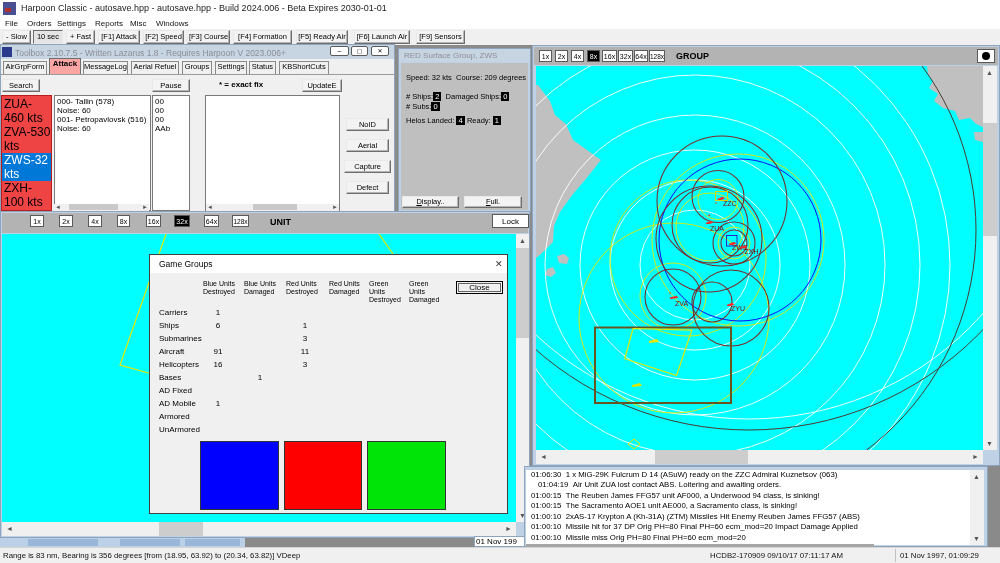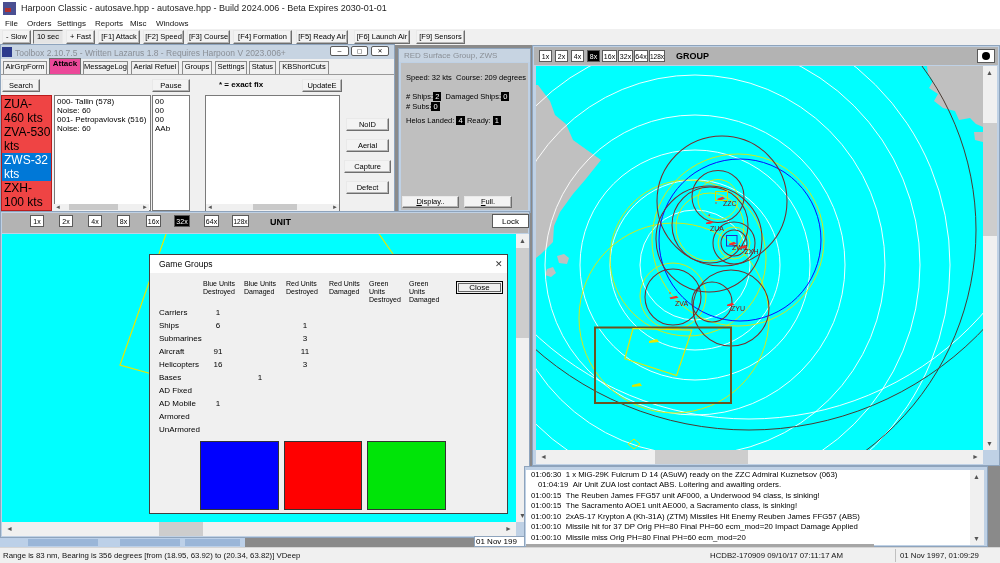--- a/index.html
+++ b/index.html
@@ -45,21 +45,21 @@
 <div class="abs" style="left:2px;top:47px;width:10px;height:10px;background:#2b3a8c;"></div>
 <div class="abs" style="left:15px;top:48px;font-size:8.5px;color:#8a8f96;">Toolbox 2.10.7.5 - Written Lazarus 1.8 - Requires Harpoon V 2023.006+</div>
 <div class="abs btnflat" style="left:330px;top:46px;width:19px;height:10px;border-radius:2px;font-size:7px;line-height:8px;">–</div>
 <div class="abs btnflat" style="left:351px;top:46px;width:17px;height:10px;border-radius:2px;font-size:6px;line-height:9px;">▢</div>
 <div class="abs btnflat" style="left:371px;top:46px;width:18px;height:10px;border-radius:2px;font-size:6px;line-height:9px;">✕</div>
 
 <div class="abs" style="left:1px;top:59px;width:393px;height:153px;background:#f0f0f0;"></div>
 
 <div class="abs" style="left:1px;top:61px;width:393px;height:13px;font-size:7.5px;color:#000;white-space:nowrap;">
 <span class="abs" style="left:2px;top:0px;width:44px;border:1px solid #8a8a8a;border-bottom:none;height:13px;text-align:center;overflow:hidden;">AirGrpForm</span>
-<span class="abs" style="left:48px;top:-3px;width:32px;border:1px solid #6e6e6e;border-bottom:none;height:16px;text-align:center;background:#ec4899;font-weight:bold;font-size:8px;overflow:hidden;">Attack</span>
+<span class="abs" style="left:48px;top:-3px;width:32px;border:1px solid #6e6e6e;border-bottom:none;height:16px;text-align:center;background:#fca5a5;font-weight:bold;font-size:8px;overflow:hidden;">Attack</span>
 <span class="abs" style="left:82px;top:0px;width:45px;border:1px solid #8a8a8a;border-bottom:none;height:13px;text-align:center;overflow:hidden;">MessageLog</span>
 <span class="abs" style="left:130px;top:0px;width:48px;border:1px solid #8a8a8a;border-bottom:none;height:13px;text-align:center;overflow:hidden;">Aerial Refuel</span>
 <span class="abs" style="left:181px;top:0px;width:30px;border:1px solid #8a8a8a;border-bottom:none;height:13px;text-align:center;overflow:hidden;">Groups</span>
 <span class="abs" style="left:214px;top:0px;width:32px;border:1px solid #8a8a8a;border-bottom:none;height:13px;text-align:center;overflow:hidden;">Settings</span>
 <span class="abs" style="left:248px;top:0px;width:27px;border:1px solid #8a8a8a;border-bottom:none;height:13px;text-align:center;overflow:hidden;">Status</span>
 <span class="abs" style="left:278px;top:0px;width:50px;border:1px solid #8a8a8a;border-bottom:none;height:13px;text-align:center;overflow:hidden;">KBShortCuts</span>
 </div>
 <div class="abs" style="left:1px;top:74px;width:393px;height:1px;background:#9a9a9a;"></div>
 <div class="abs btn3d" style="left:2px;top:79px;width:38px;height:13px;line-height:11px;">Search</div>
 <div class="abs btn3d" style="left:152px;top:79px;width:38px;height:13px;line-height:11px;">Pause</div>
@@ -105,21 +105,21 @@
 <div class="abs winframe" style="left:398px;top:48px;width:133px;height:165px;"></div>
 <div class="abs" style="left:399px;top:49px;width:131px;height:13px;background:#c7d4e2;"></div>
 <div class="abs" style="left:404px;top:51px;font-size:8px;color:#8a8f96;">RED Surface Group, ZWS</div>
 <div class="abs" style="left:401px;top:63px;width:127px;height:147px;background:#bfbfbf;font-size:7.5px;color:#000;white-space:nowrap;">
 <div class="abs" style="left:5px;top:10px;">Speed: 32 kts&nbsp;&nbsp;Course: 209 degrees</div>
 <div class="abs" style="left:5px;top:29px;"># Ships:<span style="background:#000;color:#fff;">&nbsp;2&nbsp;</span>&nbsp;&nbsp;Damaged Ships:<span style="background:#000;color:#fff;">&nbsp;0&nbsp;</span></div>
 <div class="abs" style="left:5px;top:39px;"># Subs:<span style="background:#000;color:#fff;">&nbsp;0&nbsp;</span></div>
 <div class="abs" style="left:5px;top:53px;">Helos Landed:&nbsp;<span style="background:#000;color:#fff;">&nbsp;4&nbsp;</span> Ready: <span style="background:#000;color:#fff;">&nbsp;1&nbsp;</span></div>
 </div>
 <div class="abs btn3d" style="left:402px;top:196px;width:57px;height:12px;line-height:10px;"><u>D</u>isplay..</div>
-<div class="abs btn3d" style="left:464px;top:196px;width:48px;height:12px;line-height:10px;"><u>F</u>ull.</div>
+<div class="abs btn3d" style="left:464px;top:196px;width:58px;height:12px;line-height:10px;"><u>F</u>ull.</div>
 
 <div class="abs winframe" style="left:532px;top:45px;width:468px;height:421px;"></div>
 <div class="abs" style="left:534px;top:47px;width:464px;height:18px;background:#b3b3b3;"></div>
 <div class="abs btnflat" style="left:539px;top:50px;width:13px;height:12px;line-height:11px;">1x</div>
 <div class="abs btnflat" style="left:555px;top:50px;width:13px;height:12px;line-height:11px;">2x</div>
 <div class="abs btnflat" style="left:571px;top:50px;width:13px;height:12px;line-height:11px;">4x</div>
 <div class="abs btnflat zoomsel" style="left:587px;top:50px;width:13px;height:12px;line-height:11px;">8x</div>
 <div class="abs btnflat" style="left:602px;top:50px;width:15px;height:12px;line-height:11px;">16x</div>
 <div class="abs btnflat" style="left:618px;top:50px;width:15px;height:12px;line-height:11px;">32x</div>
 <div class="abs btnflat" style="left:634px;top:50px;width:14px;height:12px;line-height:11px;">64x</div>

